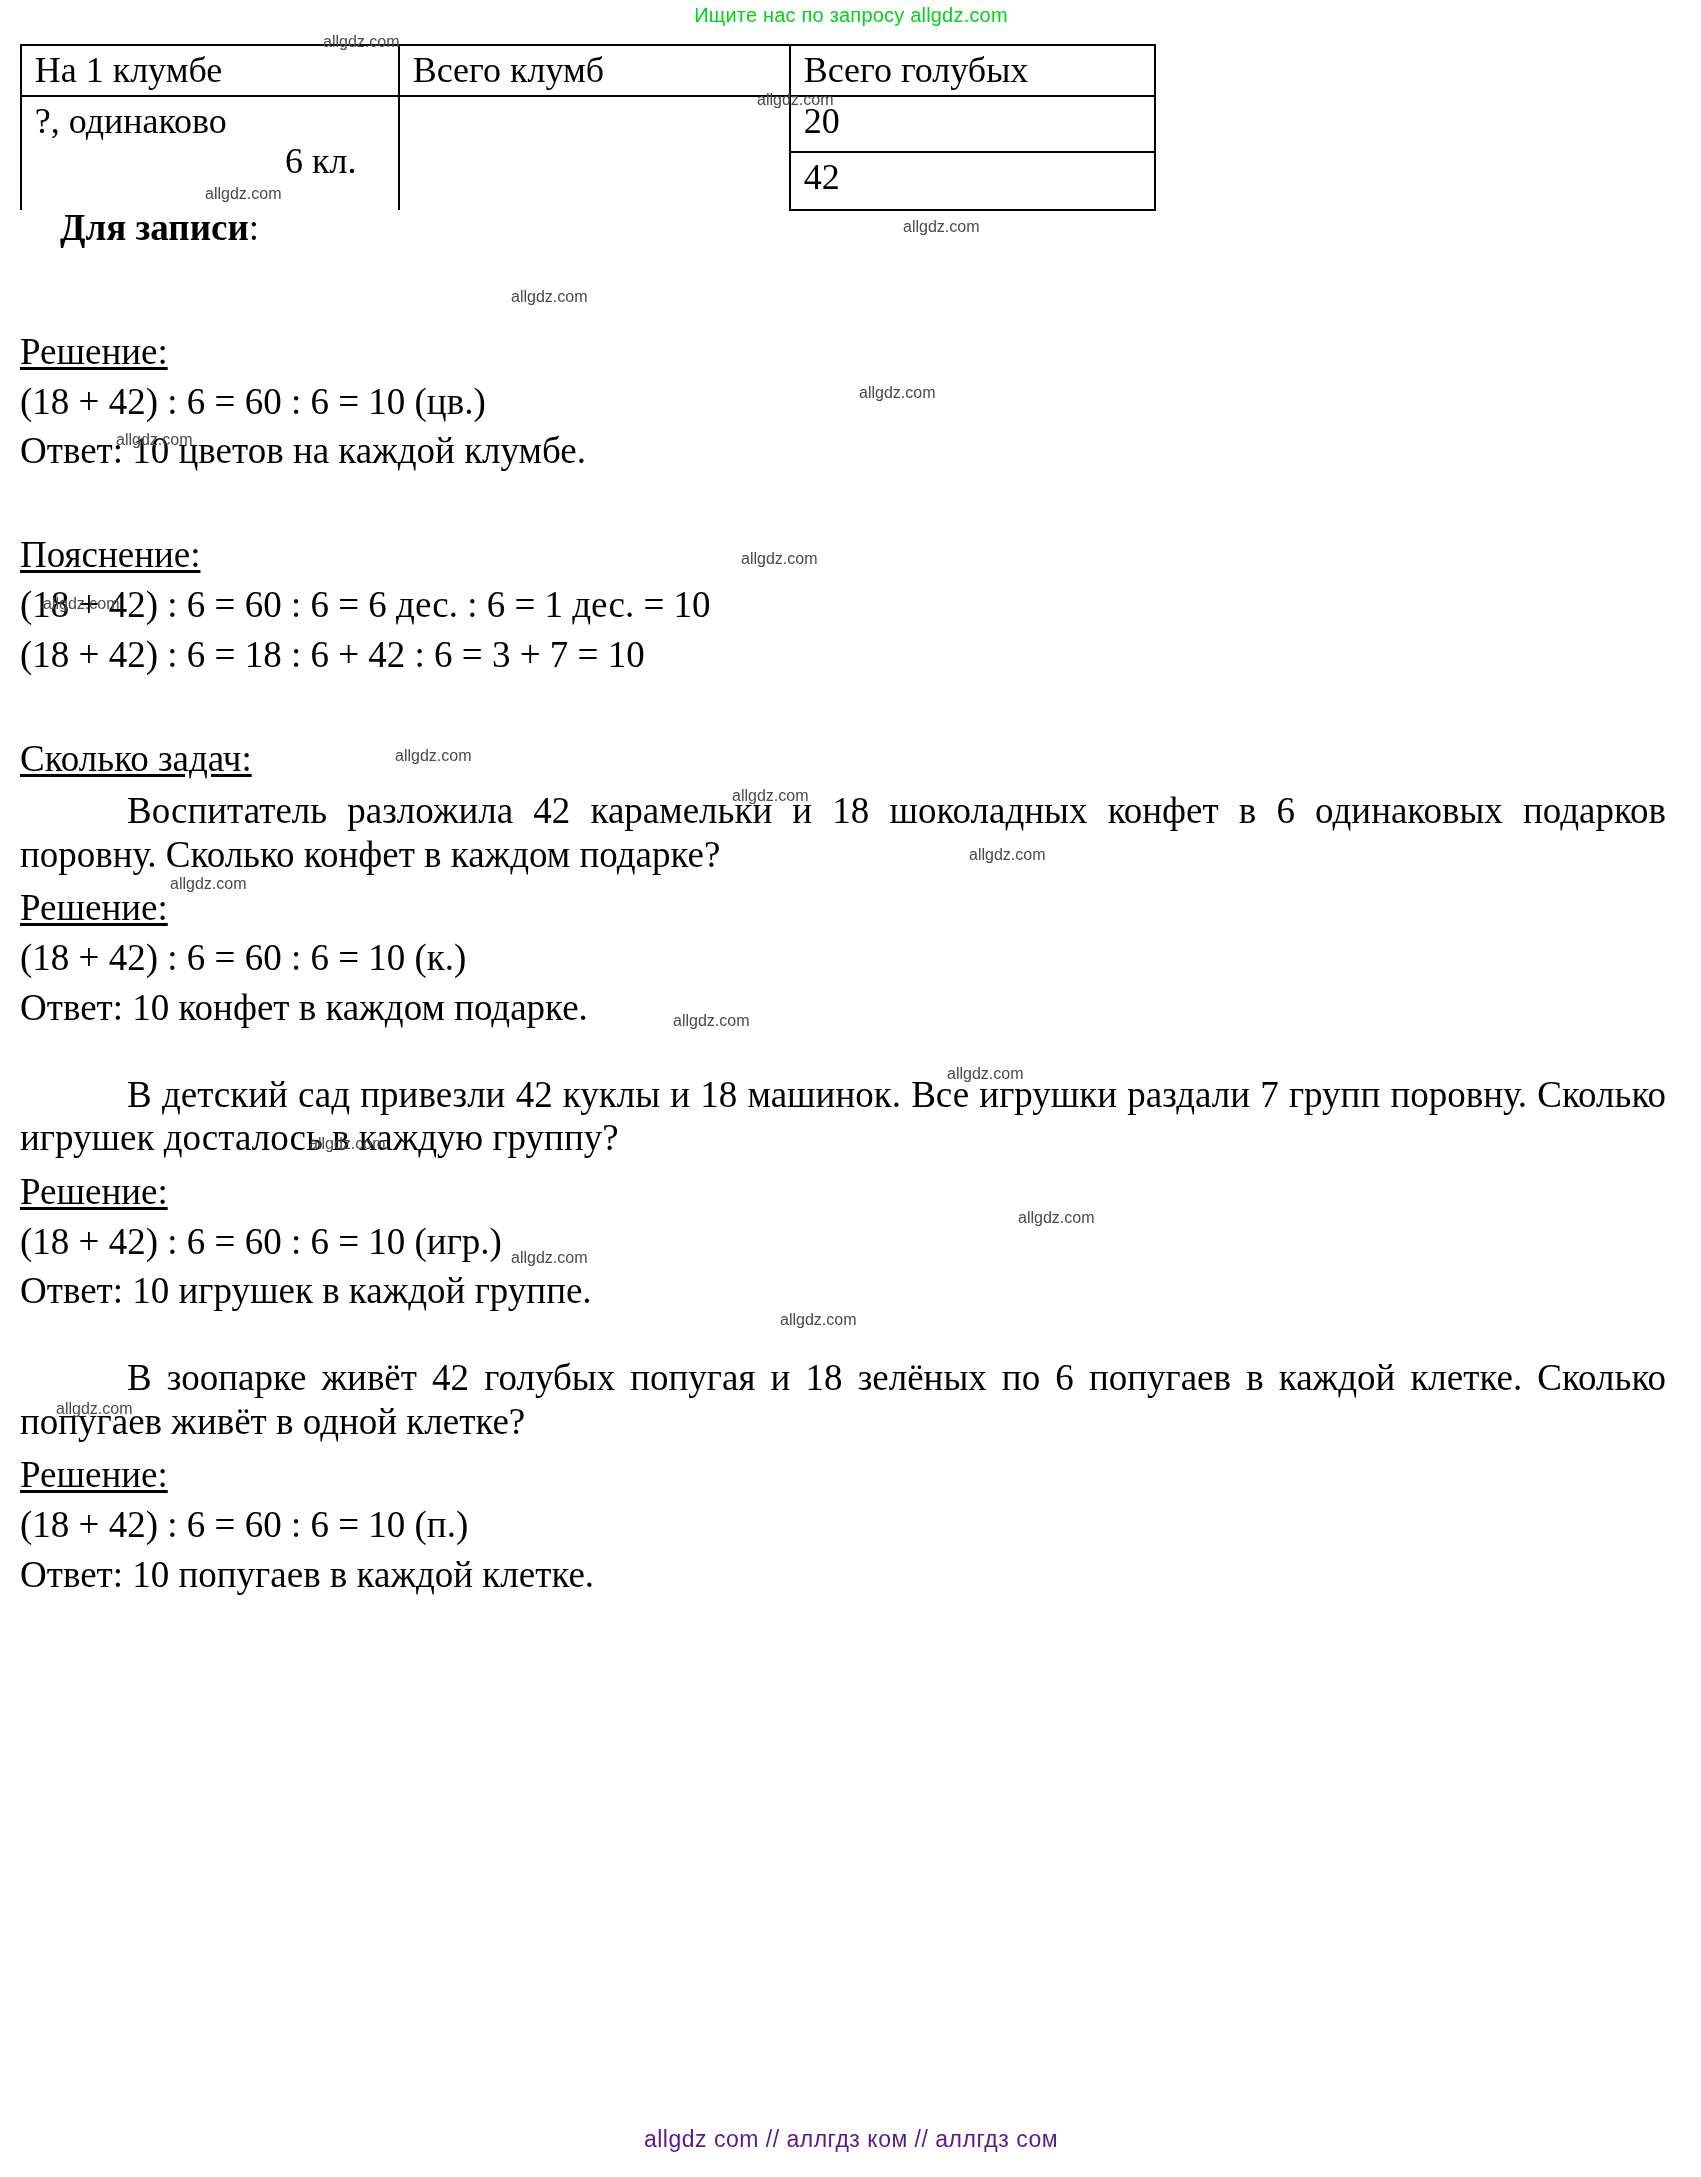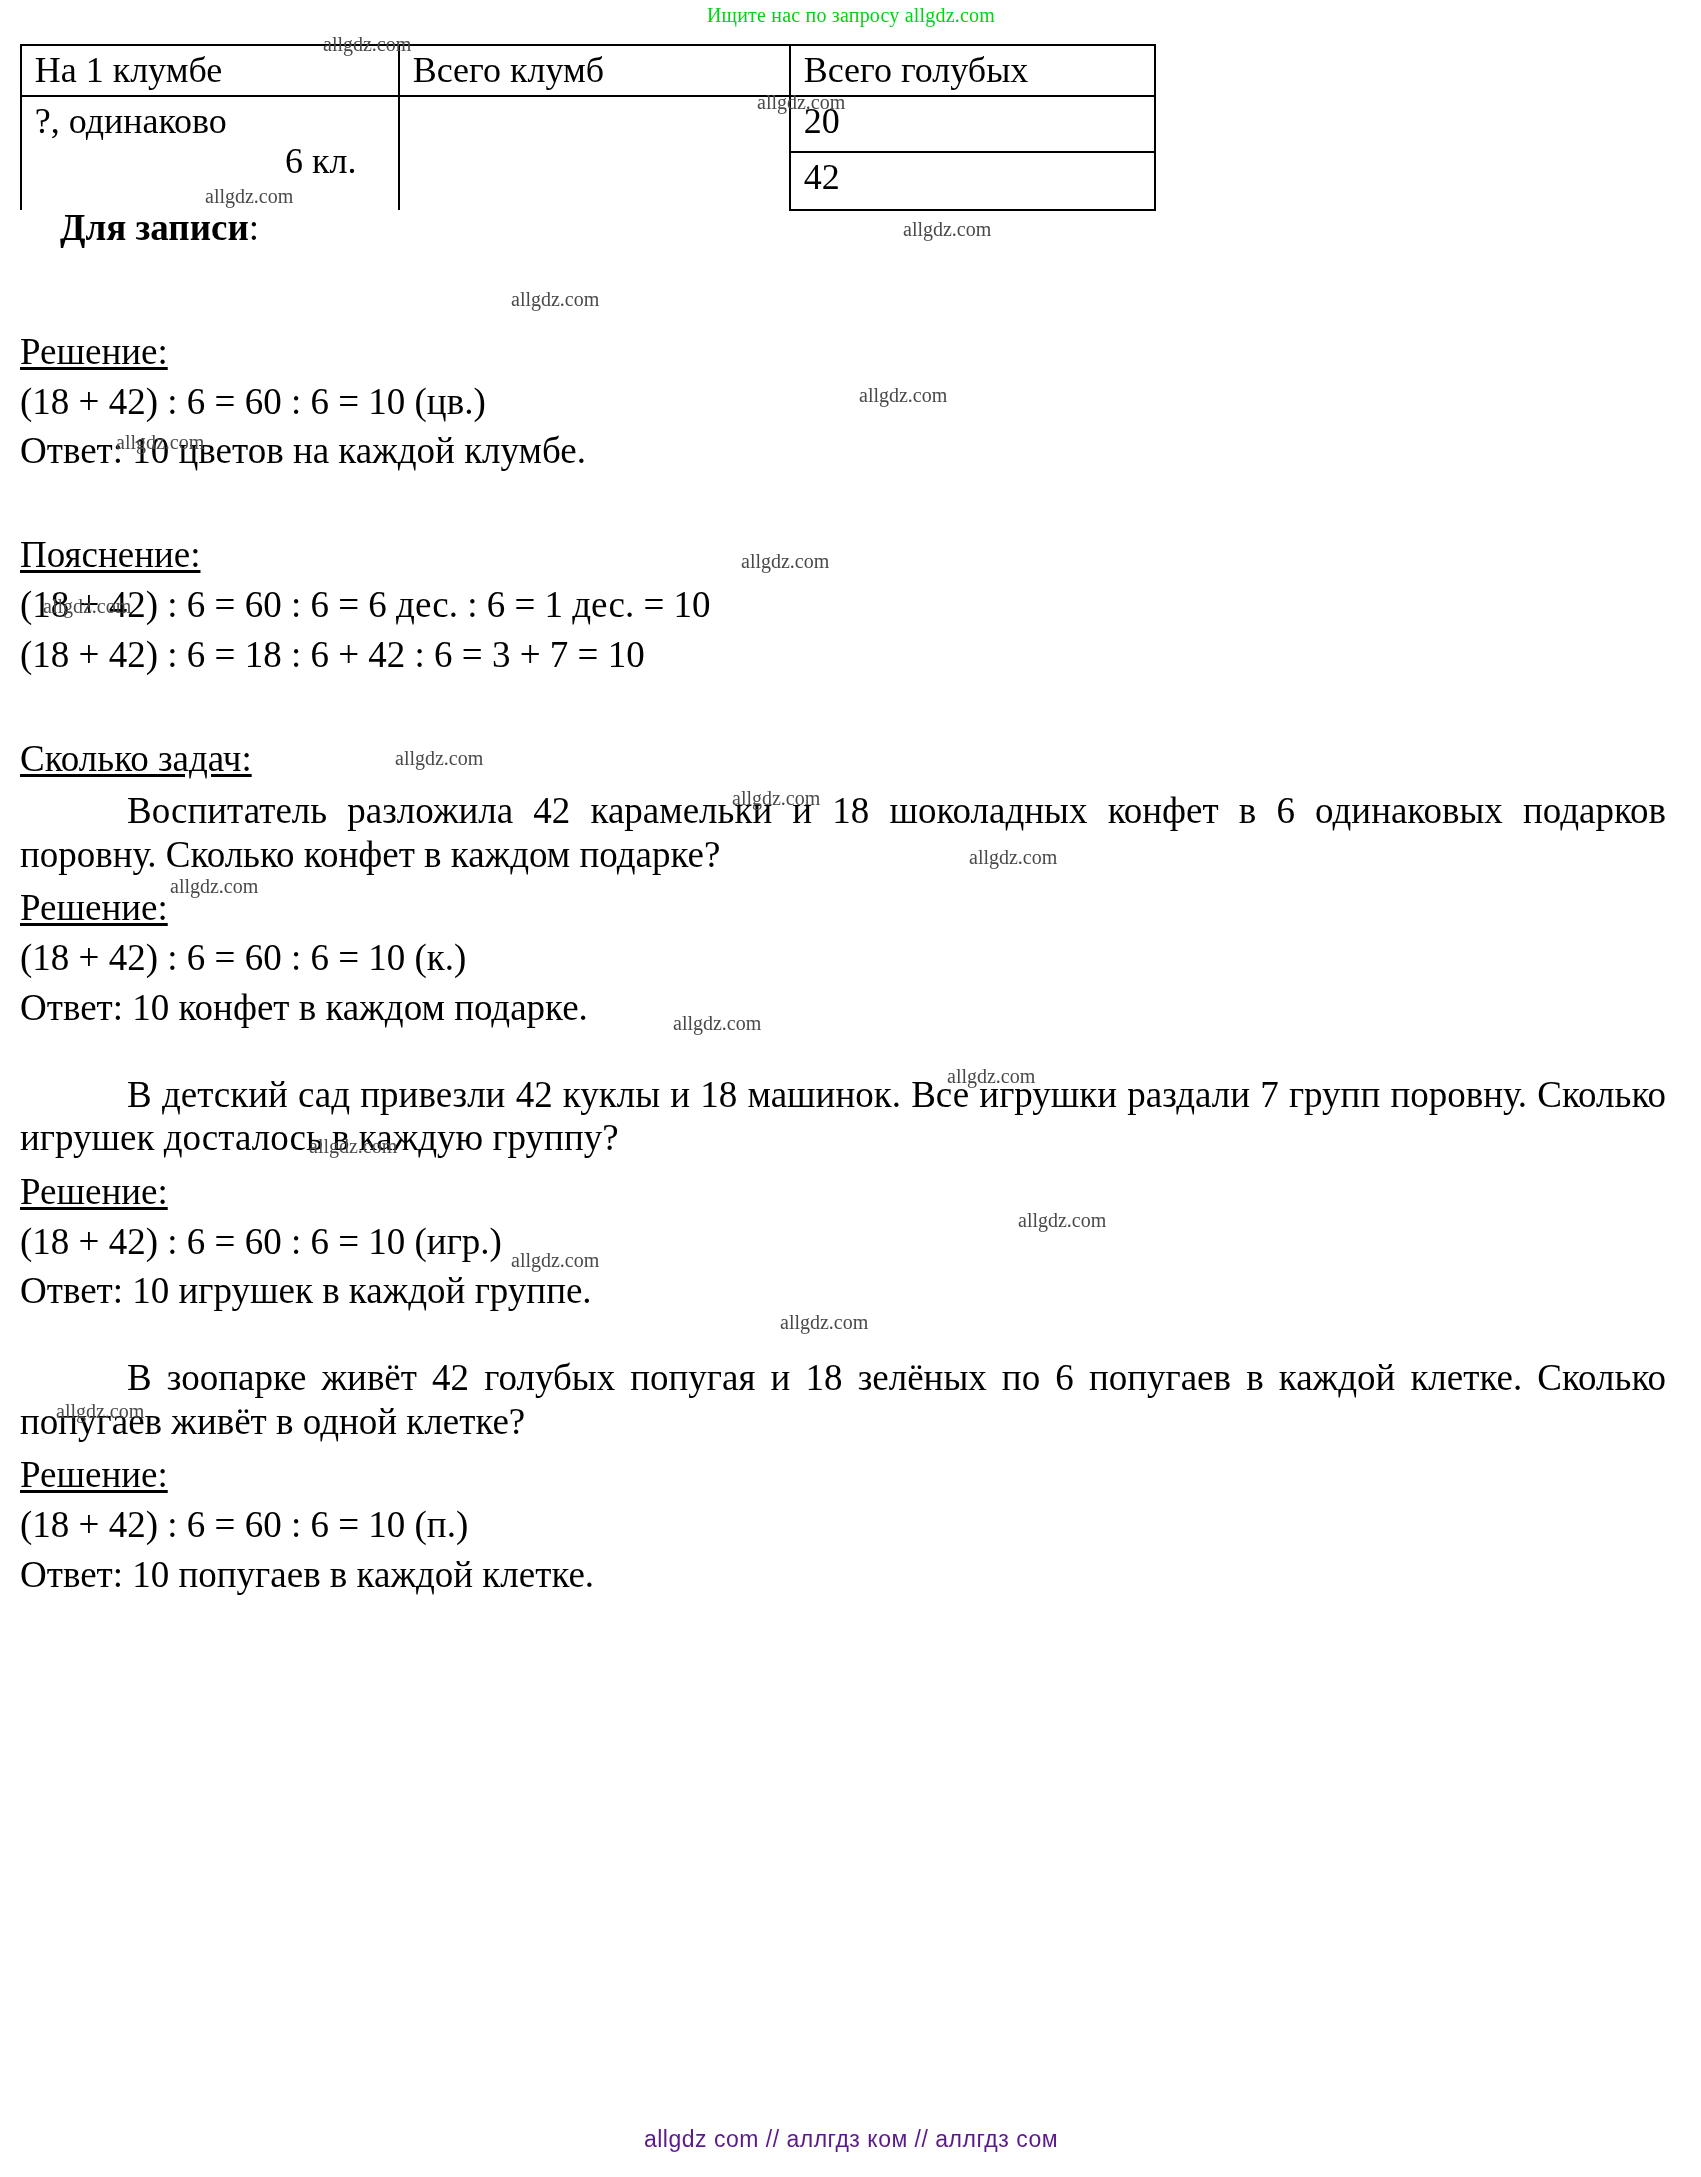--- a/index.html
+++ b/index.html
@@ -18,31 +18,31 @@
     overflow: hidden;
   }
 
   
   .promo-banner {
     position: absolute;
     left: 0;
     top: 3.6px;
     width: 1702px;
     text-align: center;
-    font-family: Liberation Serif, serif;
+    font-family: Liberation Sans, sans-serif;
     font-size: 20px;
     color: #00d417;
     letter-spacing: 0.2px;
   }
 
   
   .wm {
     position: absolute;
-    font-family: Liberation Serif, serif;
-    font-size: 20px;
+    font-family: Liberation Sans, sans-serif;
+    font-size: 16px;
     color: #4a4a4a;
     white-space: nowrap;
     pointer-events: none;
     z-index: 5;
   }
 
   
   .tbl-wrap {
     position: absolute;
     left: 20px;

